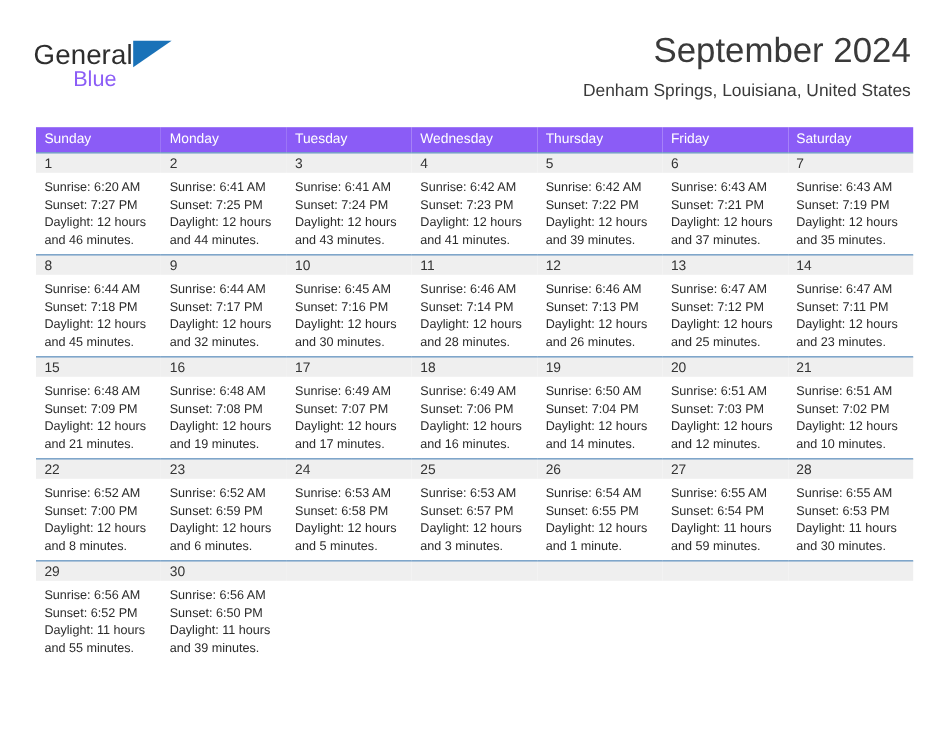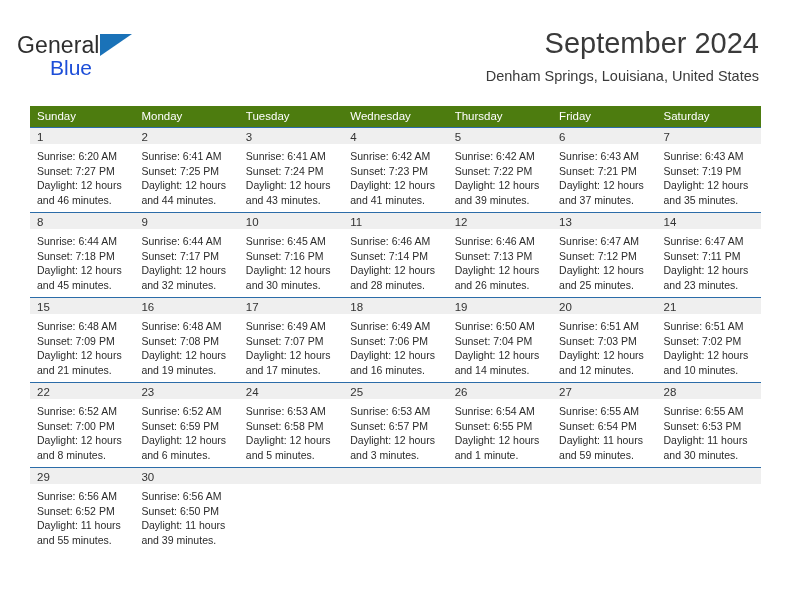--- a/index.html
+++ b/index.html
@@ -17,21 +17,21 @@
   .page {
     position: relative;
     width: 792px;
     height: 612px;
     box-sizing: border-box;
   }
 
   
   .header {
     position: absolute;
-    left: 17px;
+    left: 28px;
     top: 28px;
     right: 33px;
     height: 70px;
   }
   .logo {
     position: absolute;
     left: 0;
     top: 6px;
     width: 220px;
     height: 56px;
@@ -49,22 +49,22 @@
     height: 0;
     border-left: 32px solid #1a72b8;
     border-bottom: 22px solid transparent;
     vertical-align: -3px;
     margin-left: 0px;
   }
   .logo-blue {
     position: absolute;
     left: 33px;
     top: 23px;
-    font-size: 21px;
-    color: #1d4ed8;
+    font-size: 18px;
+    color: #8b5cf6;
     line-height: 1;
   }
   .title-block {
     position: absolute;
     right: 0;
     top: 0;
     text-align: right;
   }
   .cal-title {
     font-size: 29px;
@@ -83,21 +83,21 @@
   
   .calendar {
     position: absolute;
     left: 30px;
     top: 106px;
     width: 731px;
     border-collapse: collapse;
     table-layout: fixed;
   }
   .calendar th {
-    background: #4d7c0f;
+    background: #8b5cf6;
     color: #ffffff;
     font-size: 11.5px;
     font-weight: normal;
     text-align: left;
     padding: 4px 0 4px 7px;
     height: 9px;
     line-height: 1.1;
   }
   .calendar td {
     width: 104.4px;

